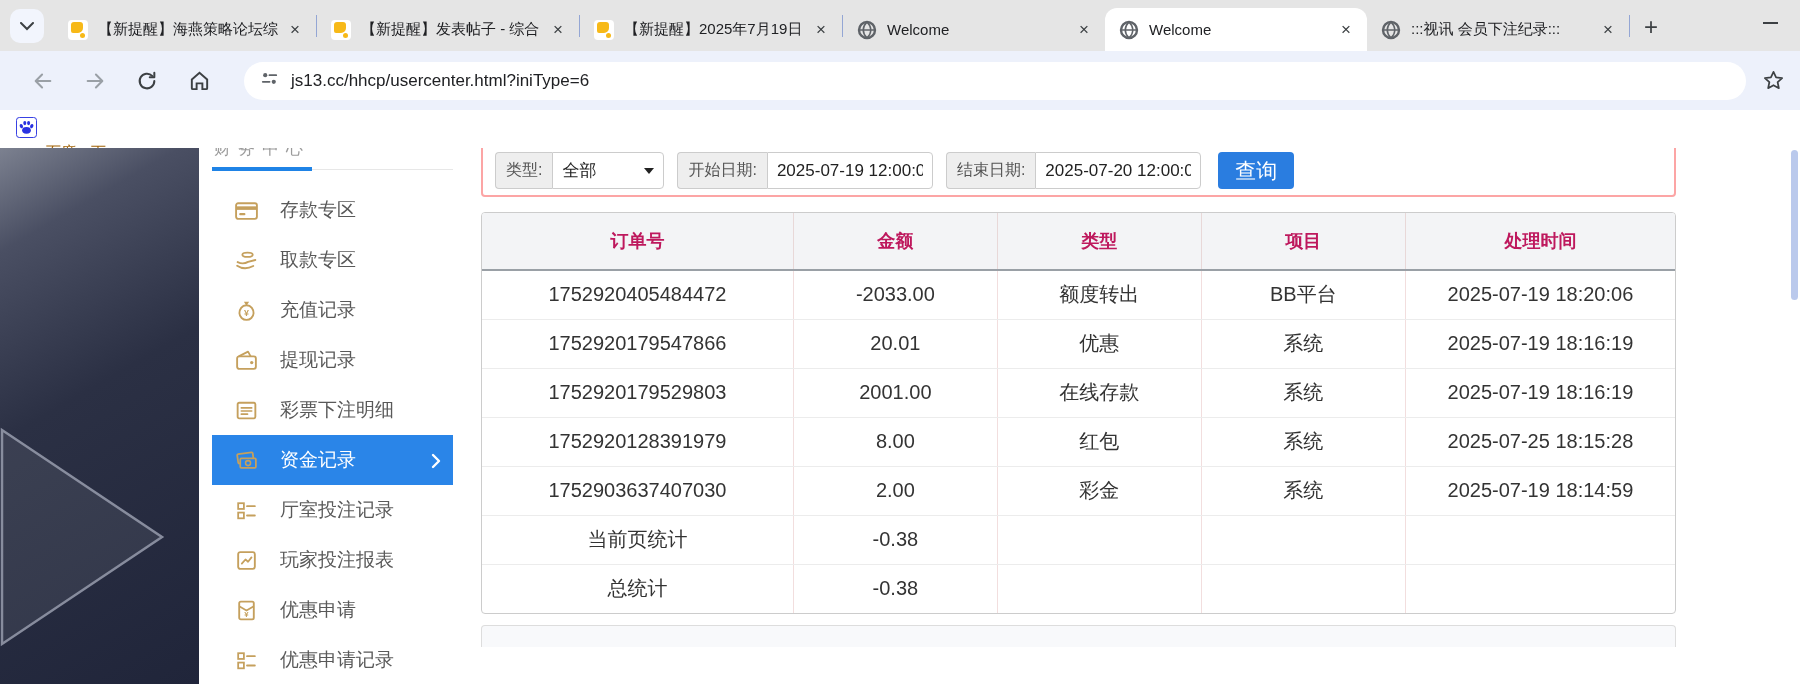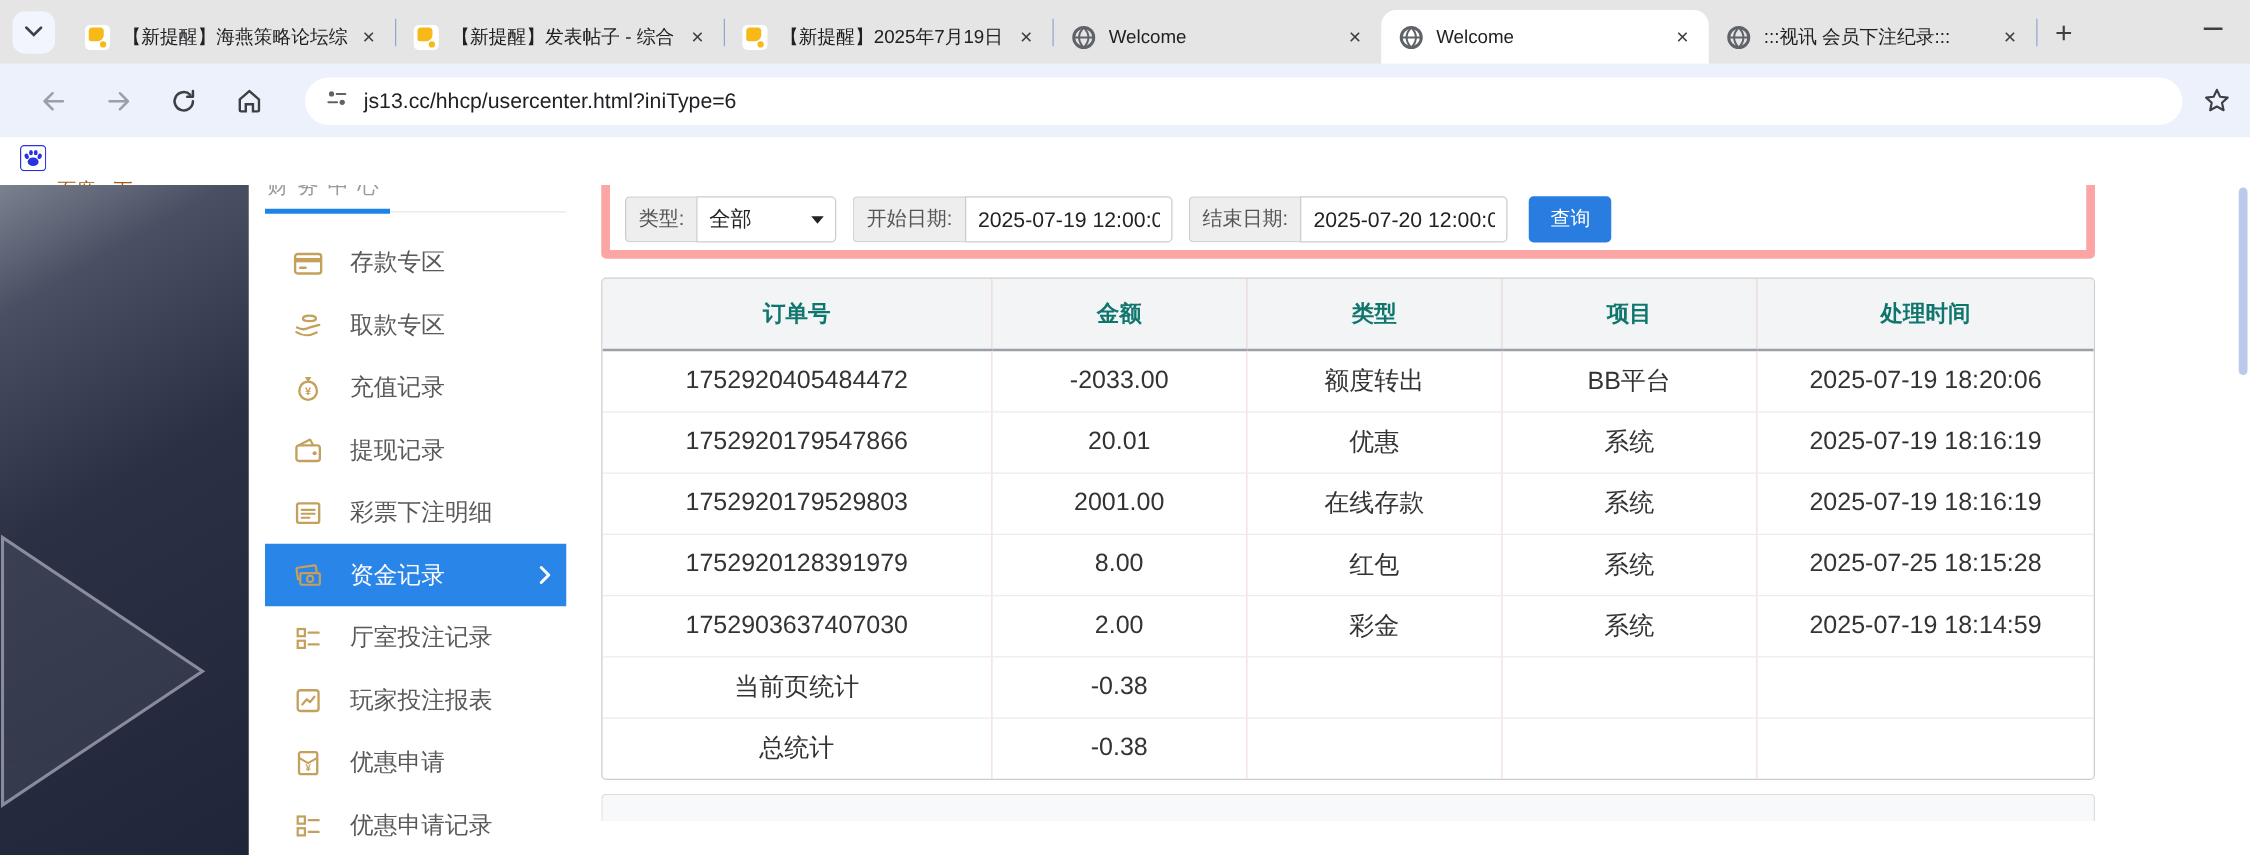--- a/index.html
+++ b/index.html
@@ -45,32 +45,32 @@
   .side-underline { margin-top:9px; height:1px; background:#e7e7e7; position:relative; }
   .side-underline .blue { position:absolute; left:0; top:-2px; width:100px; height:4px; background:#1f83e6; }
   .menu { margin-top:15px; }
   .menu-item { height:50px; display:flex; align-items:center; padding-left:22px; color:#595959; font-size:19px; cursor:pointer; position:relative; }
   .menu-item .mi-icon { width:25px; height:25px; margin-right:21px; flex:none; }
   .menu-item.active { background:#2a85e8; color:#fff; }
   .menu-item.active .chev { position:absolute; right:12px; top:17px; }
 
   
   .main { flex:1; padding:0 124px 0 26px; }
-  .filter-box { margin-top:-18px; border:7px solid #fca5a5; border-radius:4px; padding:20px 12px 6px 12px; display:flex; align-items:center; }
+  .filter-box { margin-top:-18px; border:2px solid #fca5a5; border-radius:4px; padding:20px 12px 6px 12px; display:flex; align-items:center; }
   .igroup { display:flex; align-items:stretch; height:37px; margin-right:13px; }
   .iaddon { background:#eee; border:1px solid #ccc; border-right:none; border-radius:4px 0 0 4px; display:flex; align-items:center; padding:0 10px; font-size:16px; color:#555; }
   .ifield { border:1px solid #ccc; border-radius:0 4px 4px 0; background:#fff; font-size:17px; color:#222; padding:0 9px; font-family:"Liberation Sans","DejaVu Sans",sans-serif; }
   input.ifield { width:166px; }
   .sel { width:112px; display:flex; align-items:center; justify-content:space-between; cursor:pointer; }
   .caret { width:0; height:0; border-left:5px solid transparent; border-right:5px solid transparent; border-top:6px solid #222; }
-  .query-btn { height:37px; background:#2a7de0; color:#fff; border:none; border-radius:4px; font-size:16px; padding:0 17px; margin-left:4px; cursor:pointer; font-family:Liberation Mono, monospace; }
+  .query-btn { height:37px; background:#2a7de0; color:#fff; border:none; border-radius:4px; font-size:21px; padding:0 17px; margin-left:4px; cursor:pointer; font-family:Liberation Mono, monospace; }
 
   .tbl-wrap { margin-top:15px; border:1px solid #ccc; border-radius:4px; overflow:hidden; }
   table { width:100%; border-collapse:collapse; }
-  th { background:#f3f4f6; border-bottom:2px solid #9aa0a6; border-right:1px solid #e8d8d8; padding:16px 0; font-size:18px; color:#0f766e; font-weight:bold; }
+  th { background:#f3f4f6; border-bottom:2px solid #9aa0a6; border-right:1px solid #e8d8d8; padding:16px 0; font-size:18px; color:#be185d; font-weight:bold; }
   td { border-right:1px solid #f2dede; border-bottom:1px solid #ececec; height:49px; text-align:center; font-size:20px; color:#333; }
   th:last-child, td:last-child { border-right:none; }
   tr:last-child td { border-bottom:none; }
   col.c0{width:26.1%} col.c1{width:17.1%} col.c2{width:17.1%} col.c3{width:17.1%} col.c4{width:22.6%}
   .pager-box { margin-top:11px; height:22px; border:1px solid #ddd; border-bottom:none; border-radius:4px 4px 0 0; background:#f8f9fb; }
 
   .scroll-thumb { position:absolute; right:2px; top:2px; width:7px; height:150px; background:#bac9ec; border-radius:4px; }
 </style>
 </head>
 <body>

